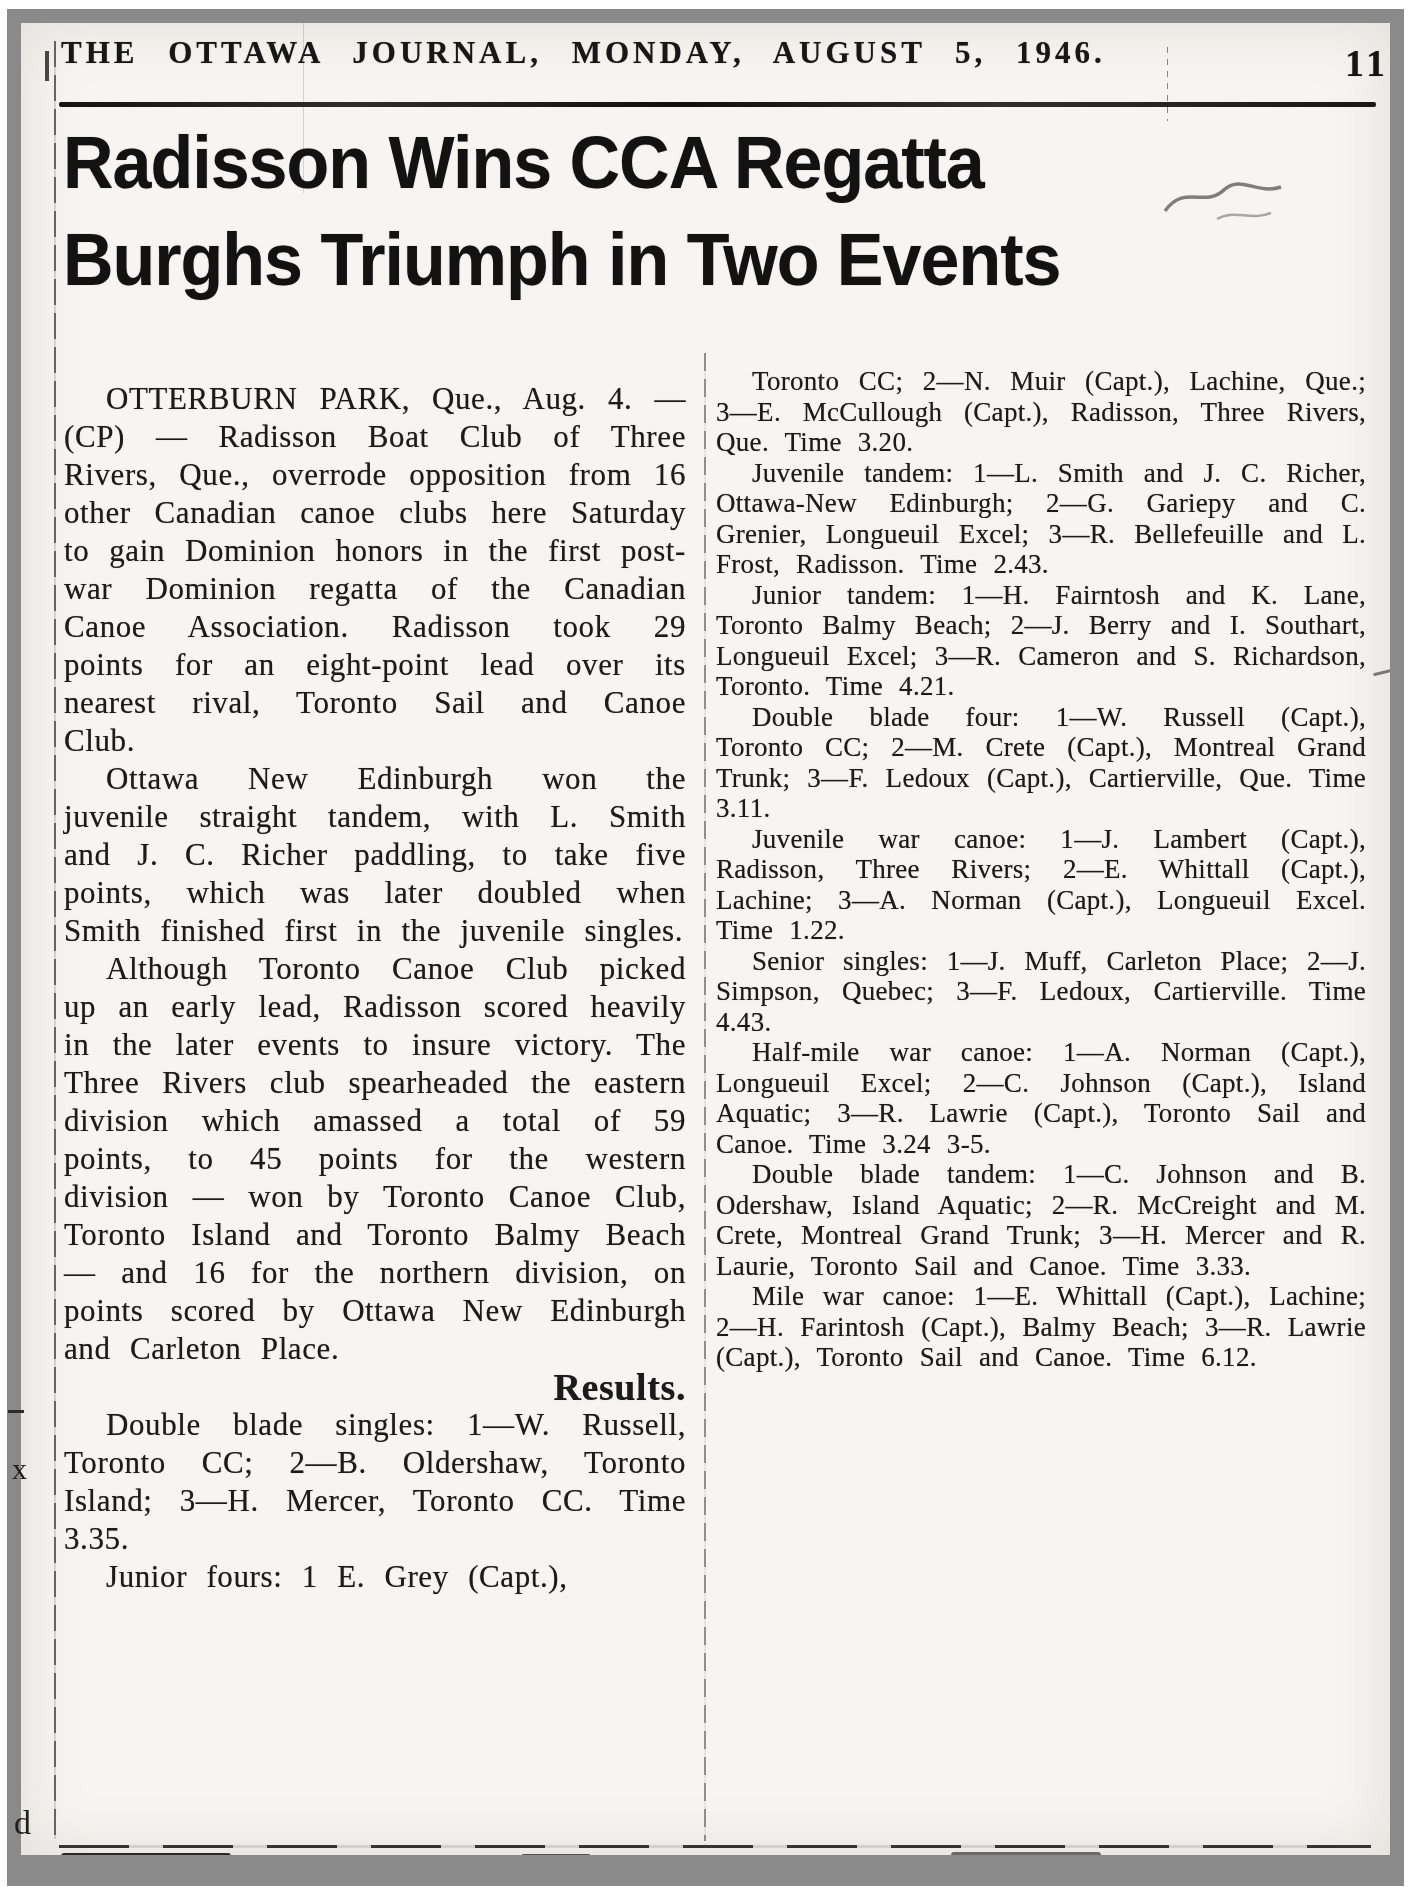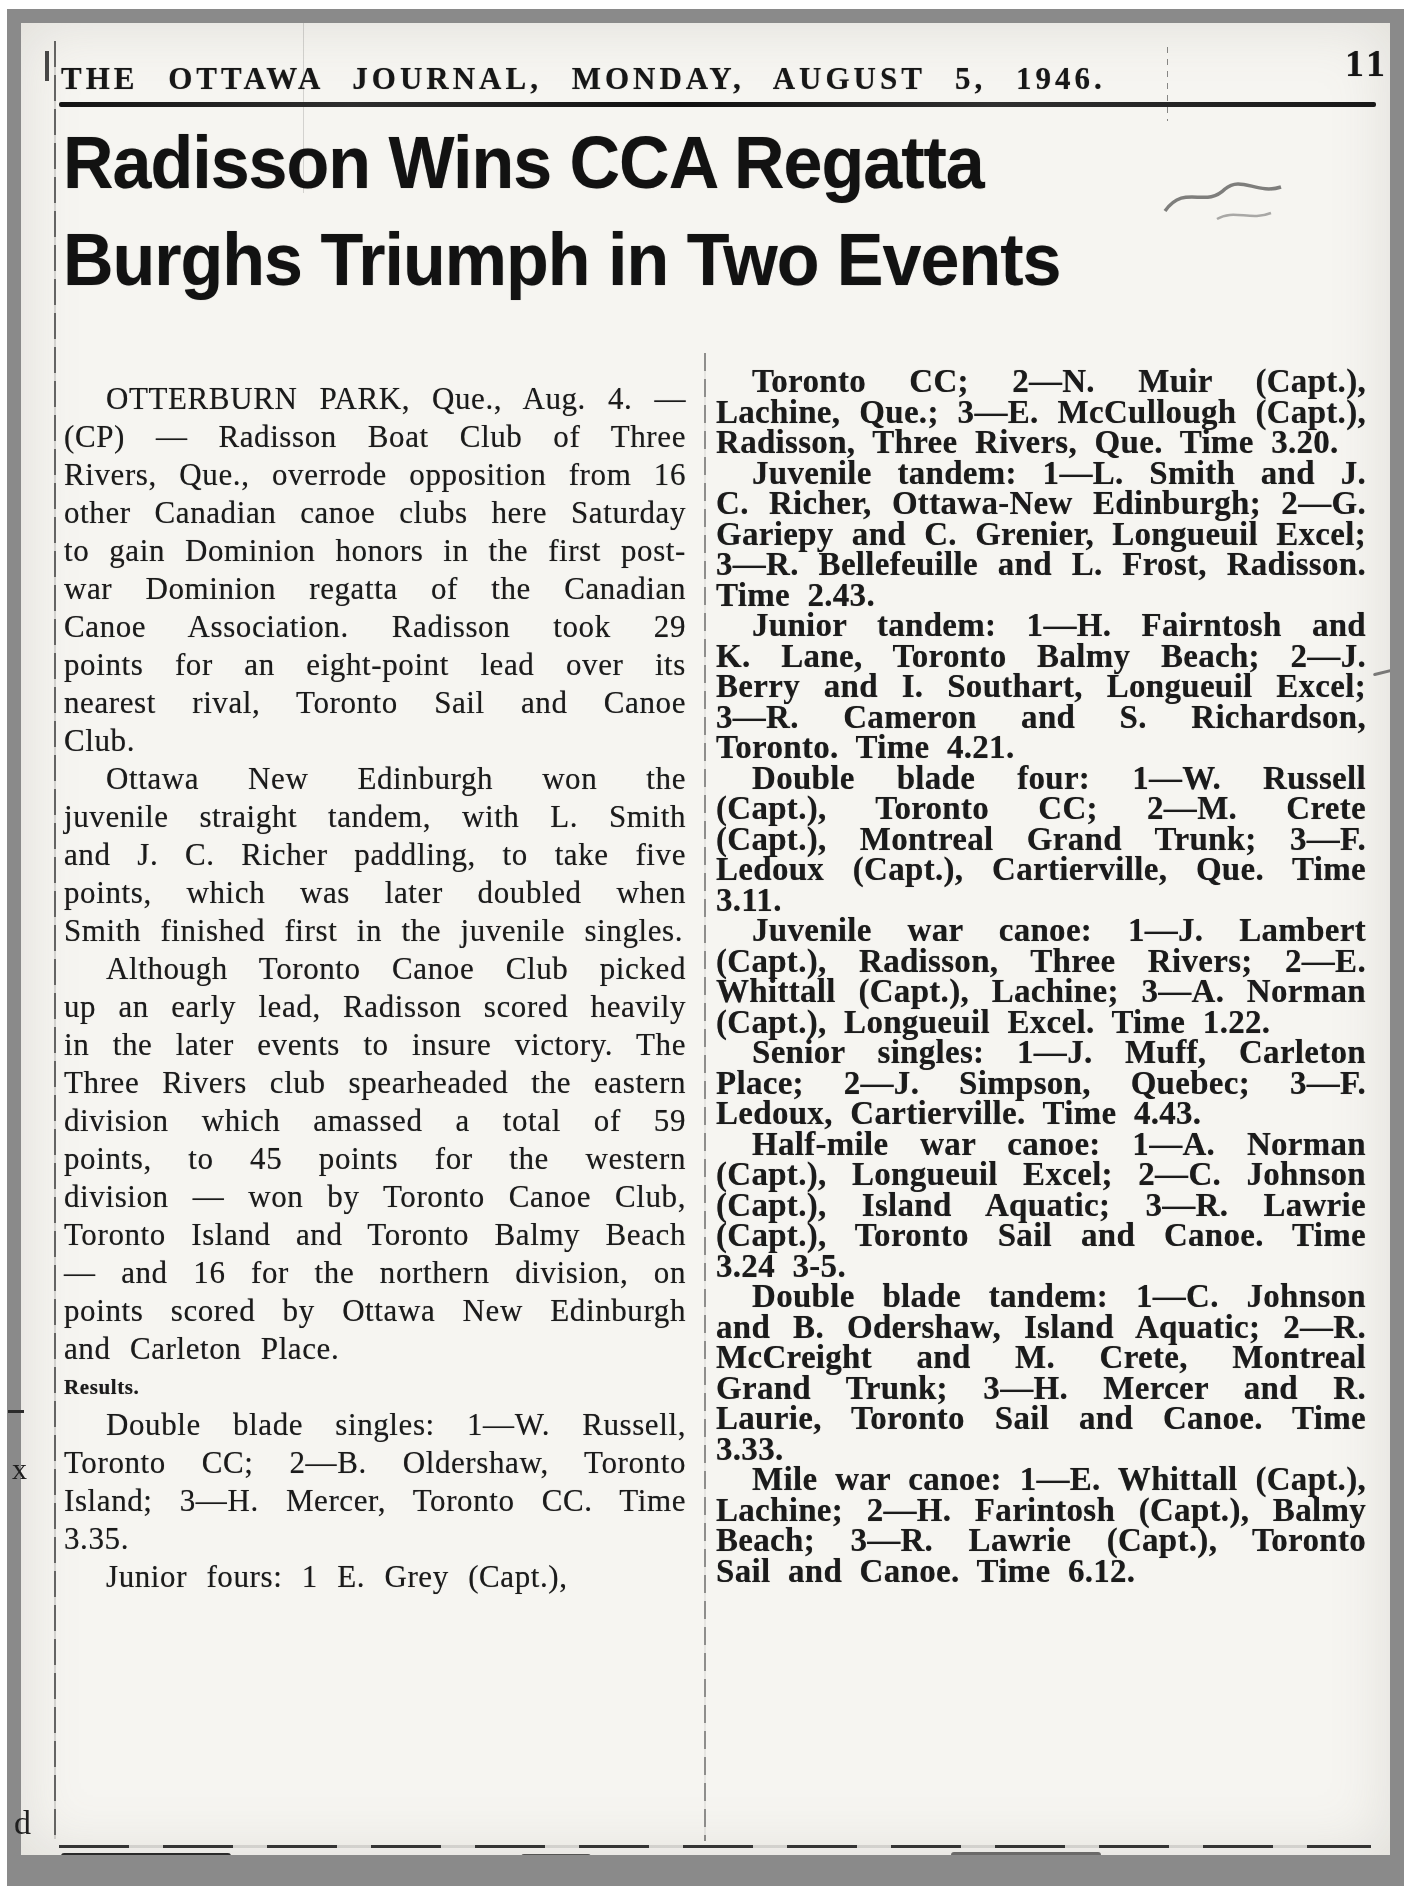--- a/index.html
+++ b/index.html
@@ -21,21 +21,21 @@
   
   .left-rule{
     position:absolute;left:33px;top:18px;height:1798px;width:2px;
     background:repeating-linear-gradient(180deg, rgba(25,25,25,.65) 0 26px, rgba(25,25,25,.15) 26px 34px);
   }
   .scratch{
     position:absolute;left:282px;top:0;height:170px;width:1px;
     background:rgba(0,0,0,.14);
   }
   .masthead{
-    position:absolute;left:40px;top:38px;width:1240px;
+    position:absolute;left:40px;top:12px;width:1240px;
     font-weight:bold;font-size:31px;color:#171717;
     letter-spacing:4px;word-spacing:18px;white-space:nowrap;
     text-shadow:0 0 1px rgba(0,0,0,.45);
   }
   .pageno{
     position:absolute;left:1288px;top:18px;
     font-weight:bold;font-size:38px;color:#151515;letter-spacing:4px;
     text-shadow:0 0 1px rgba(0,0,0,.45);
     margin-left:36px;
   }
@@ -65,27 +65,27 @@
   .col{
     position:absolute;color:#1b1b1b;text-align:justify;
     text-shadow:0 0 .7px rgba(15,15,15,.55);
   }
   .col-left{
     left:43px;top:357px;width:622px;
     font-size:31px;line-height:38px;word-spacing:11px;letter-spacing:.6px;
   }
   .col-right{
     left:695px;top:343px;width:650px;
-    font-size:33px;line-height:30.5px;word-spacing:9px;letter-spacing:.3px;font-weight:bold;
+    font-size:27px;line-height:30.5px;word-spacing:9px;letter-spacing:.3px;
   }
   .col p{margin:0;text-indent:42px;}
   .col-right p{text-indent:36px;}
   .bold-para{font-weight:normal;}
   .results-heading{
-    text-align:left;text-indent:0 !important;font-weight:bold;font-size:21px;
+    text-align:right;text-indent:0 !important;font-weight:bold;font-size:38px;
   }
   .bottom-rule{
     position:absolute;left:38px;top:1822px;width:1312px;height:3px;
     background:repeating-linear-gradient(90deg, rgba(20,20,20,.85) 0 70px, rgba(20,20,20,.12) 70px 104px);
   }
   .cutoff{position:absolute;background:#151515;border-radius:3px;opacity:.9;}
   .cutoff1{left:40px;top:1830px;width:170px;height:11px;}
   .cutoff2{left:500px;top:1831px;width:70px;height:9px;opacity:.7;}
   .cutoff3{left:930px;top:1829px;width:150px;height:8px;opacity:.6;}
   .margin-mark{

